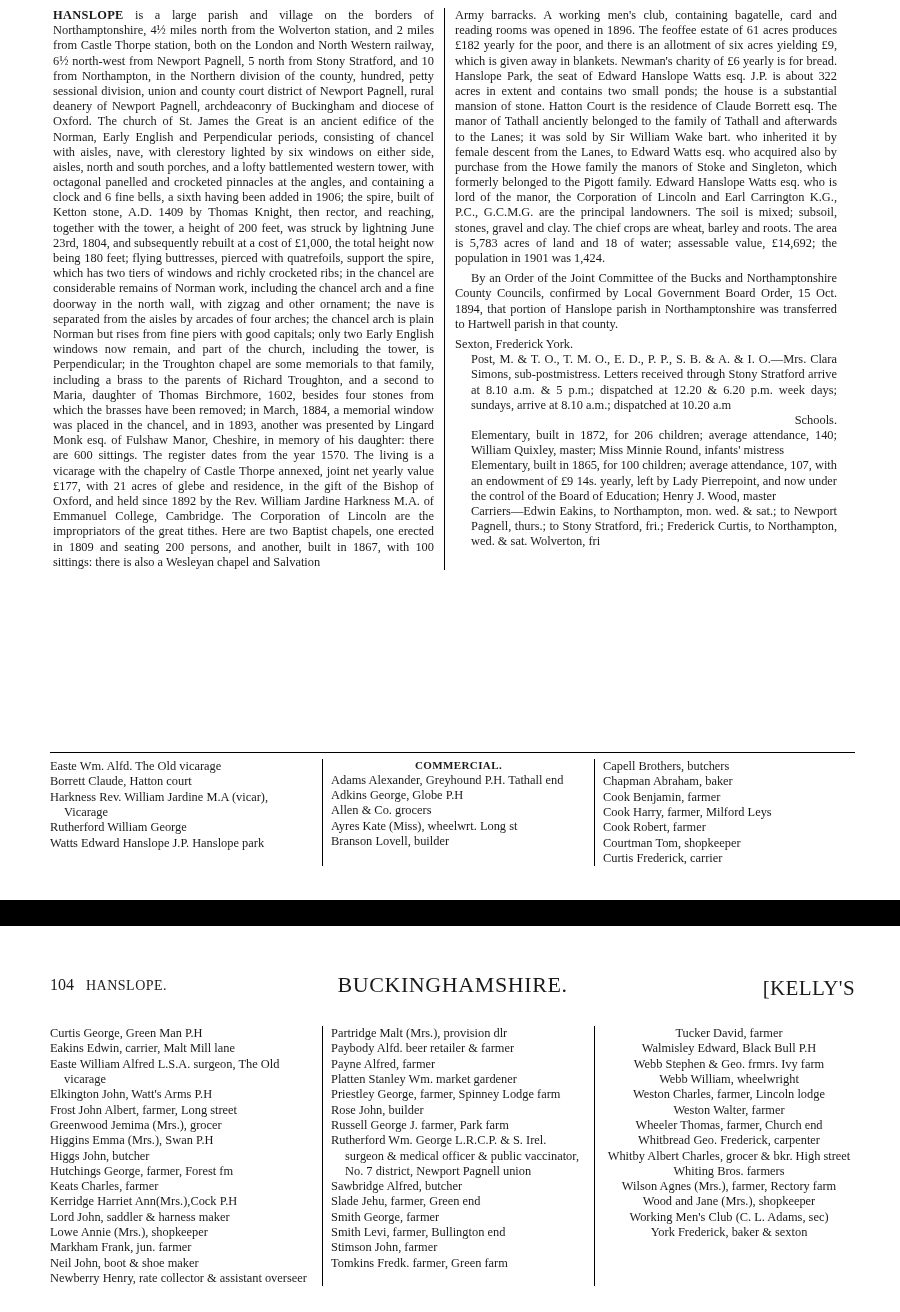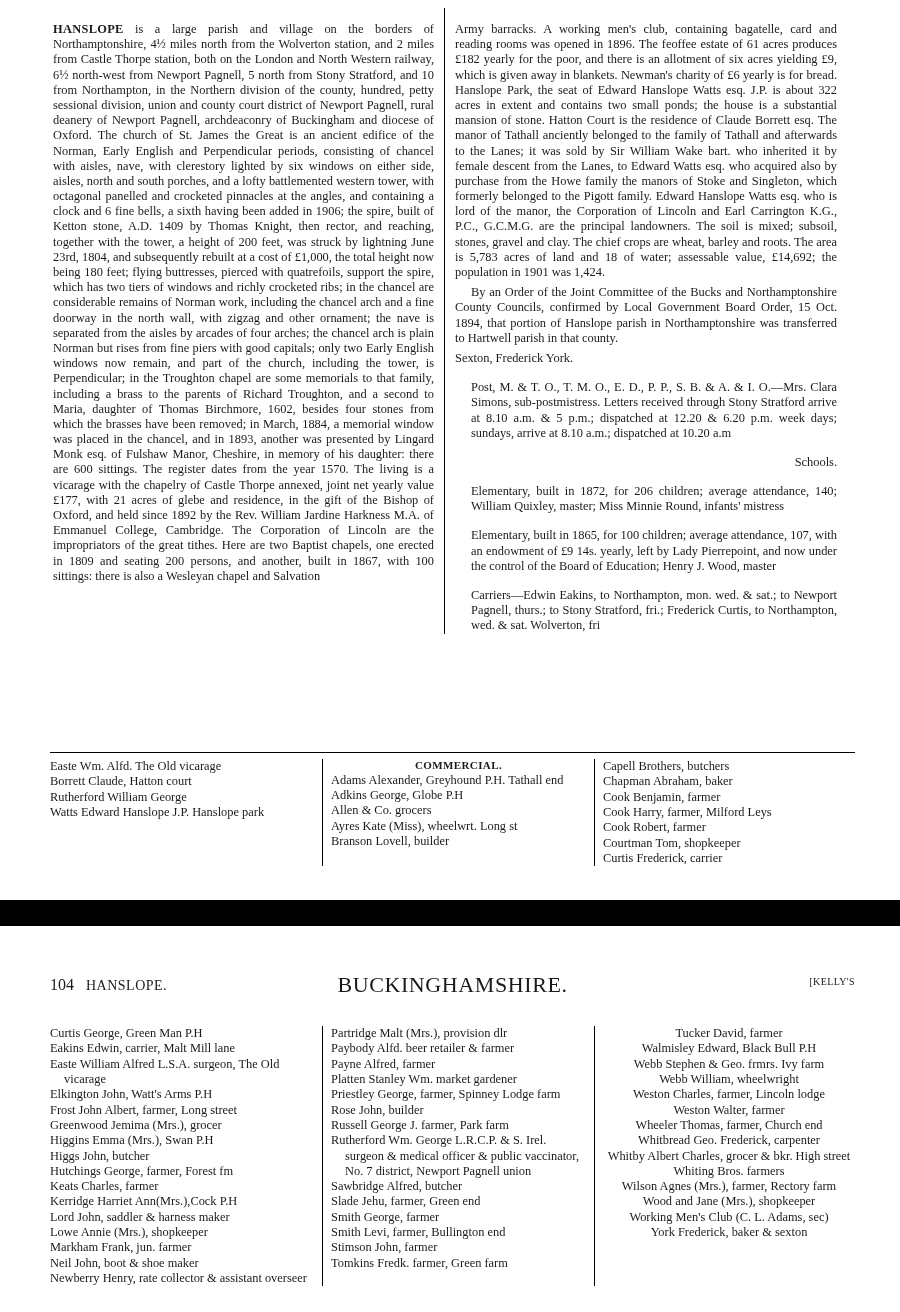--- a/index.html
+++ b/index.html
@@ -46,21 +46,21 @@
     text-align: justify;
   }
   .col.left {
     border-right: 1px solid #000;
     padding-right: 10px;
   }
   .col.right {
     padding-left: 10px;
   }
   .col p {
-    margin: 14px 0 0 0;
+    margin: 0 0 0 0;
     text-indent: 0;
   }
   .col p.para {
     margin-top: 5px;
     text-indent: 16px;
   }
   .col p.noind {
     margin-top: 5px;
     text-indent: 0;
   }
@@ -159,21 +159,21 @@
     left: 0; right: 0;
     top: -4px;
     text-align: center;
     font-size: 22px;
     letter-spacing: 0.6px;
   }
   .run-head .rh-right {
     position: absolute;
     right: 0; top: 0;
     font-variant: small-caps;
-    font-size: 10px;
+    font-size: 21px;
     letter-spacing: 0.4px;
   }
   .dir-block2 {
     position: absolute;
     left: 50px;
     top: 100px;
     width: 805px;
     display: flex;
   }
   .dir-block2 .dir-col.c1 { width: 272px; padding-right: 8px; }
@@ -203,20 +203,21 @@
         <p class="hang-sm">Elementary, built in 1865, for 100 children; average attendance, 107, with an endowment of £9 14s. yearly, left by Lady Pierrepoint, and now under the control of the Board of Education; Henry J. Wood, master</p>
         <p class="hang">Carriers—Edwin Eakins, to Northampton, mon. wed. &amp; sat.; to Newport Pagnell, thurs.; to Stony Stratford, fri.; Frederick Curtis, to Northampton, wed. &amp; sat. Wolverton, fri</p>
       </div>
 
     </div>
 
     <div class="dir-block">
       <div class="dir-col c1">
         <div class="dir-entry">Easte Wm. Alfd. The Old vicarage</div>
         <div class="dir-entry">Borrett Claude, Hatton court</div>
+        <div class="dir-entry">Harkness Rev. William Jardine M.A (vicar), Vicarage</div>
         <div class="dir-entry">Rutherford William George</div>
         <div class="dir-entry">Watts Edward Hanslope J.P. Hanslope park</div>
       </div>
       <div class="dir-col c2">
         <div class="dir-head">COMMERCIAL.</div>
         <div class="dir-entry">Adams Alexander, Greyhound P.H. Tathall end</div>
         <div class="dir-entry">Adkins George, Globe P.H</div>
         <div class="dir-entry">Allen &amp; Co. grocers</div>
         <div class="dir-entry">Ayres Kate (Miss), wheelwrt. Long st</div>
         <div class="dir-entry">Branson Lovell, builder</div>

